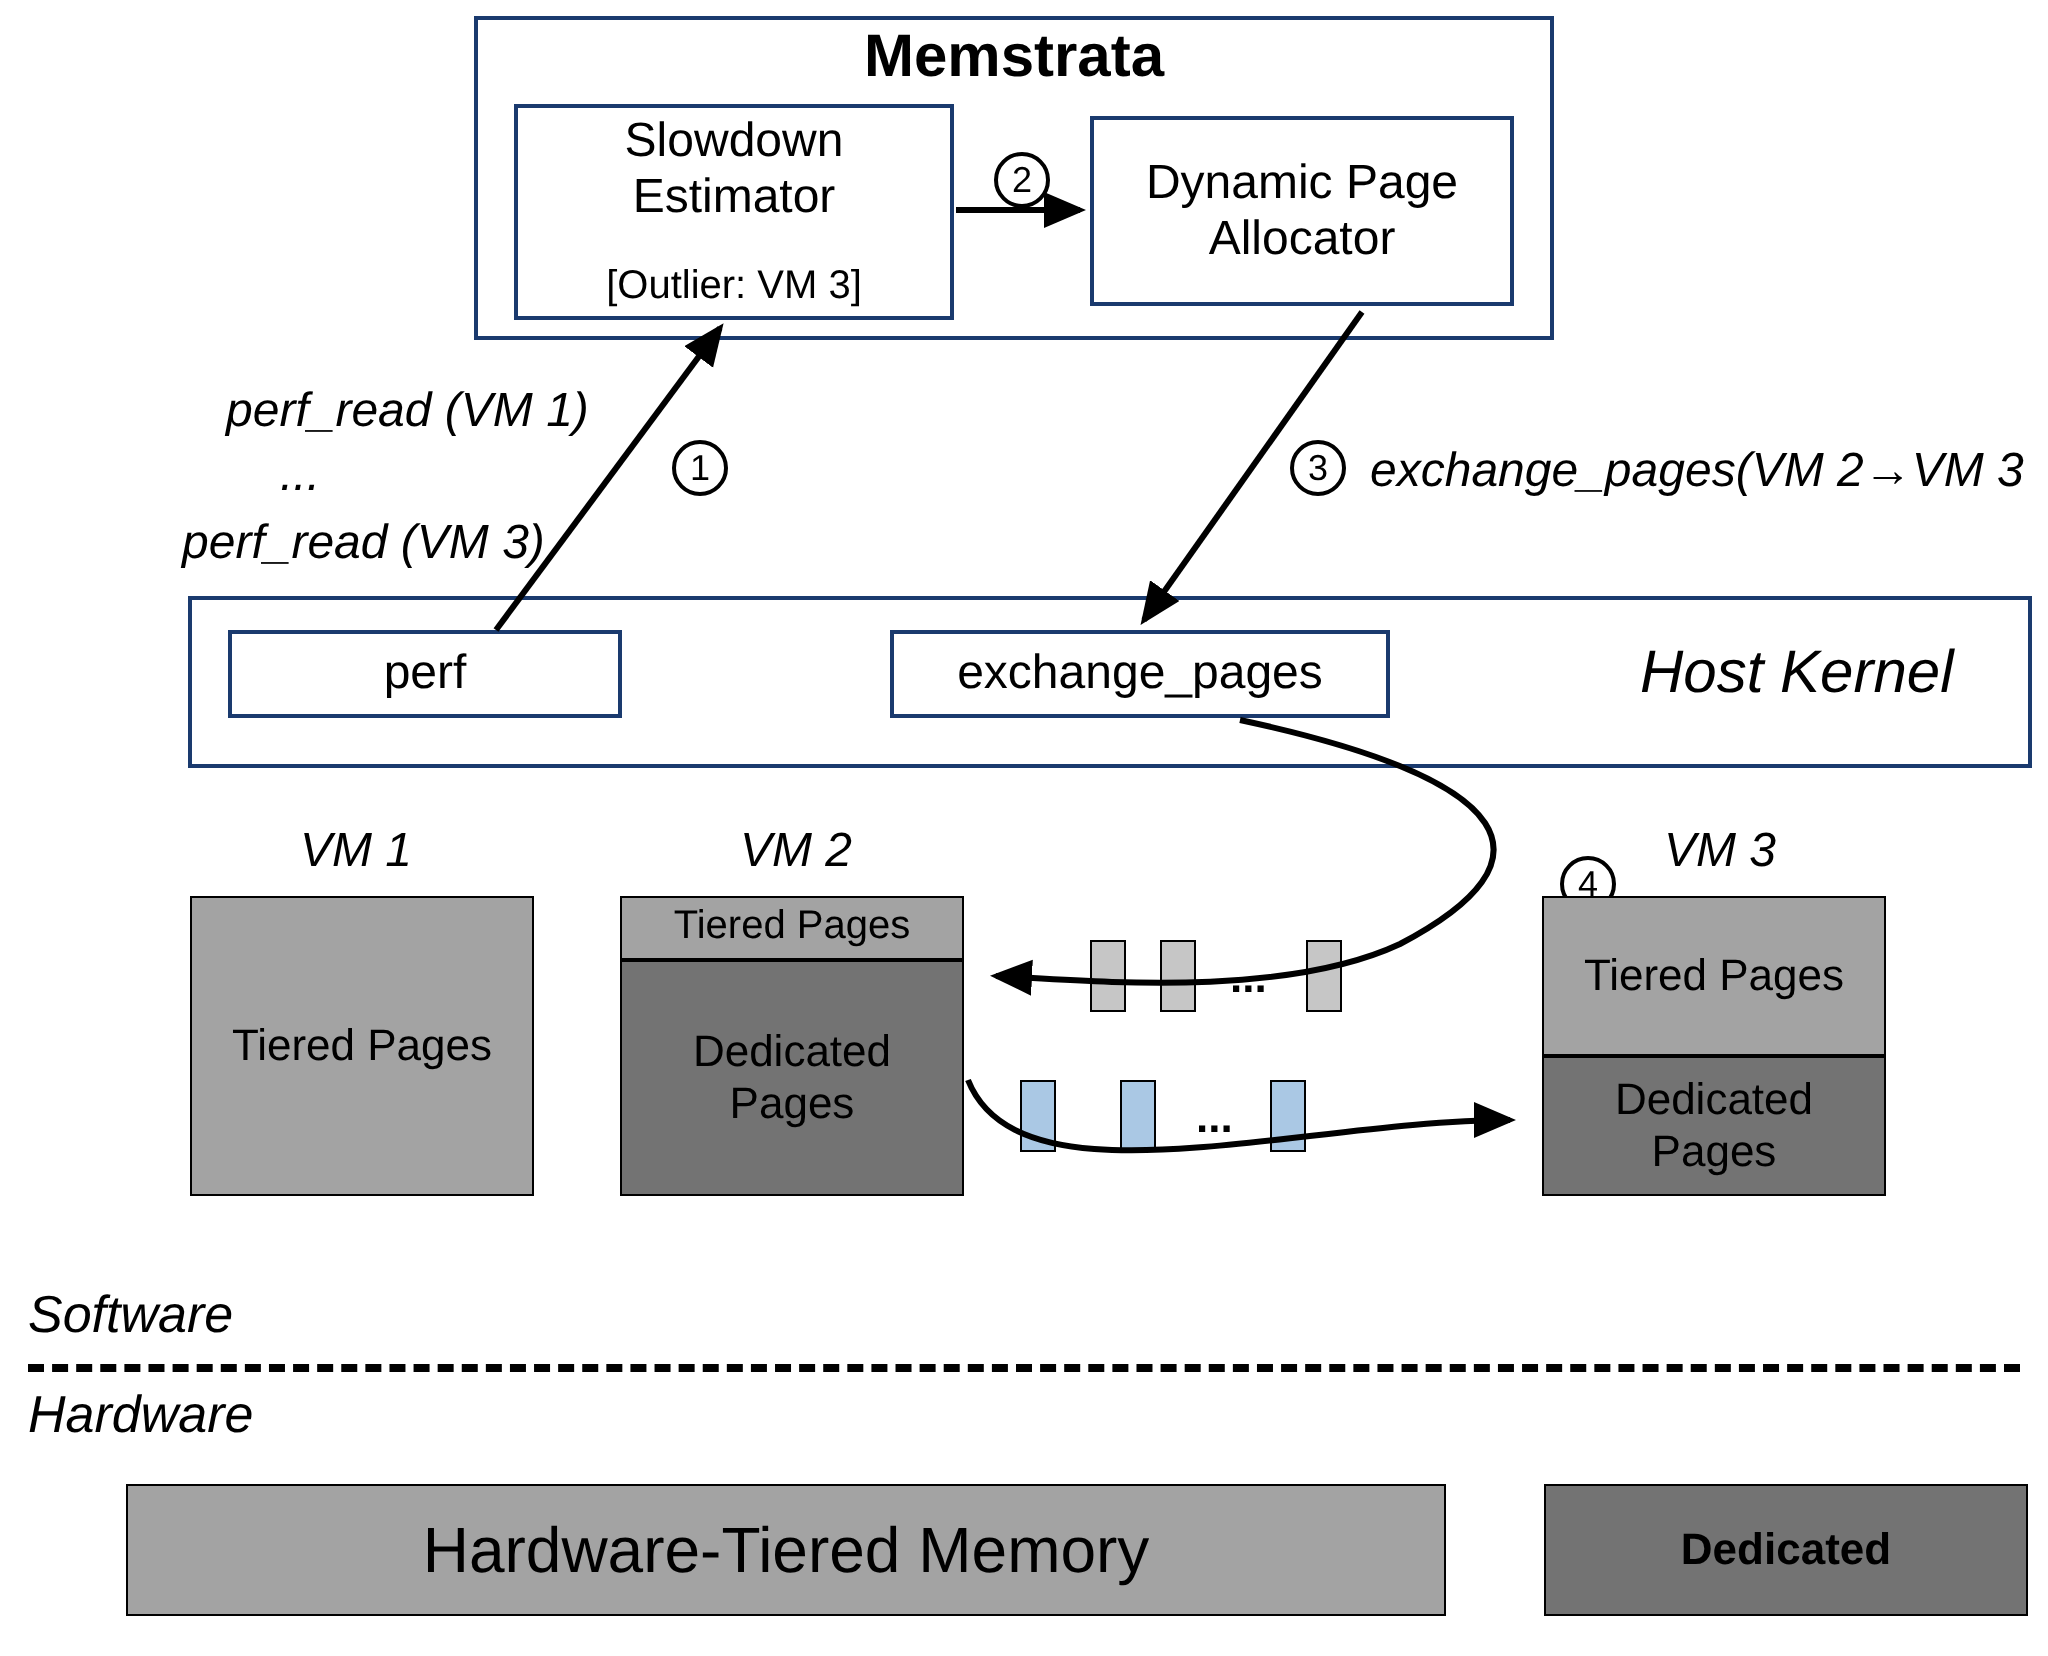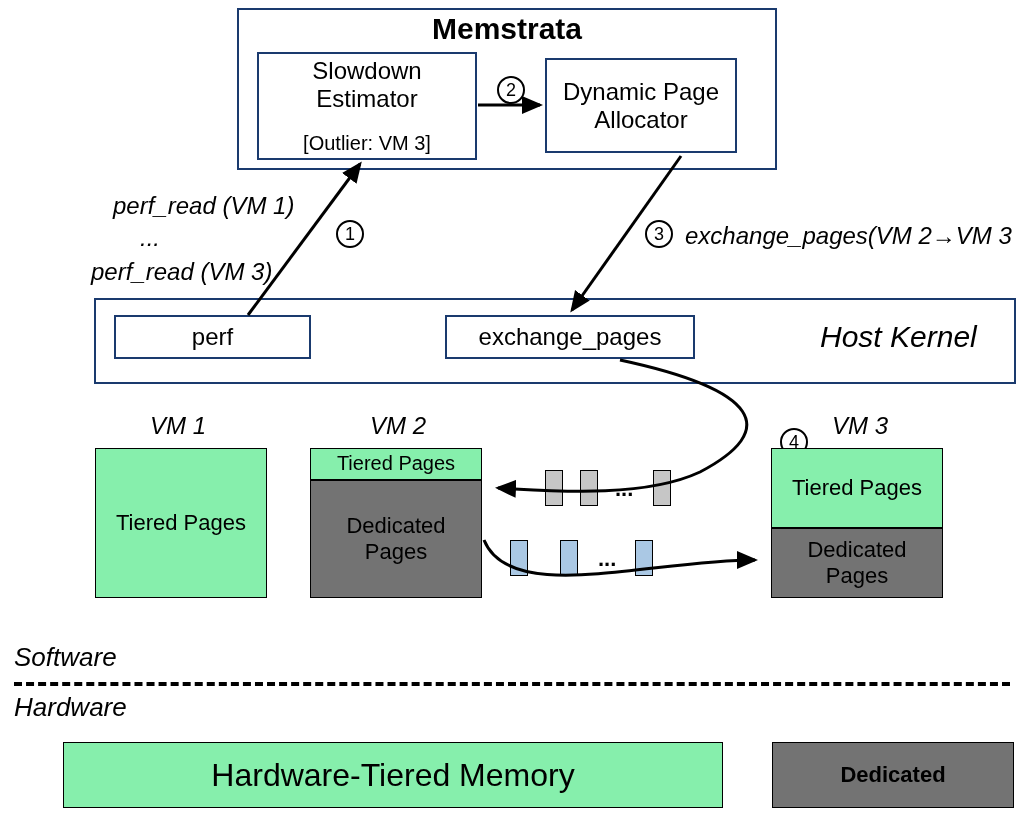--- a/index.html
+++ b/index.html
@@ -13,21 +13,21 @@
     position: relative;
     overflow: hidden;
   }
   .box {
     position: absolute;
     border: 2px solid #1a3a6e;
     background: #fff;
     text-align: center;
   }
   .grey-box {
-    background: #86efac;
+    background: #a3a3a3;
     border: 1.5px solid #000;
     position: absolute;
     text-align: center;
   }
   .blue-box {
     background: #737373;
     border: 1.5px solid #000;
     position: absolute;
     text-align: center;
   }
@@ -63,21 +63,21 @@
 <div class="box" style="left:237px; top:8px; width:540px; height:162px;">
   <div style="font-size:30px; font-weight:bold; margin-top:2px;">Memstrata</div>
 </div>
 
 <div class="box" style="left:257px; top:52px; width:220px; height:108px; display:flex; flex-direction:column; justify-content:center;">
   <div style="font-size:24px;">Slowdown</div>
   <div style="font-size:24px;">Estimator</div>
   <div style="font-size:20px; margin-top:19px;">[Outlier: VM 3]</div>
 </div>
 
-<div class="box" style="left:545px; top:58px; width:192px; height:95px; display:flex; flex-direction:column; justify-content:center;">
+<div class="box" style="left:545px; top:58px; width:212px; height:95px; display:flex; flex-direction:column; justify-content:center;">
   <div style="font-size:24px;">Dynamic Page</div>
   <div style="font-size:24px;">Allocator</div>
 </div>
 
 <div class="circ" style="left:336px; top:220px;">1</div>
 <div class="circ" style="left:497px; top:76px;">2</div>
 <div class="circ" style="left:645px; top:220px;">3</div>
 <div class="circ" style="left:780px; top:428px;">4</div>
 
 <div class="lbl" style="left:113px; top:192px; font-size:24px;">perf_read (VM 1)</div>

